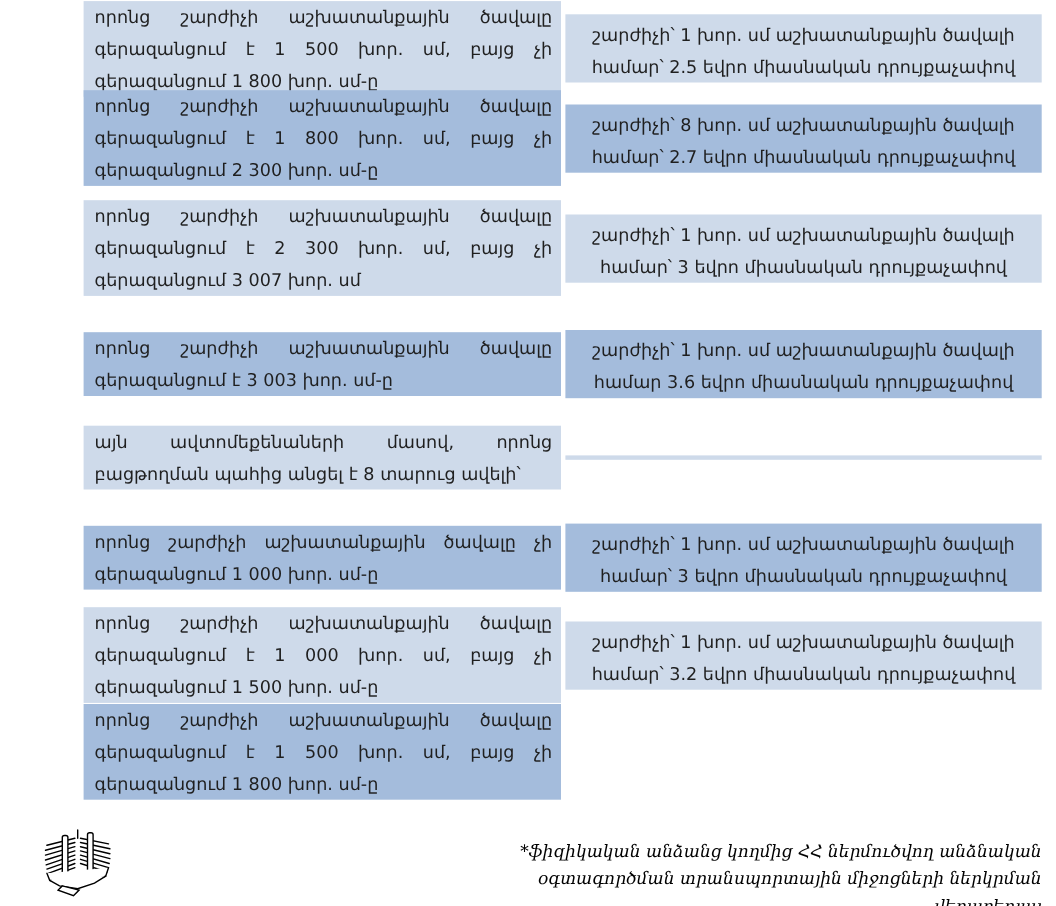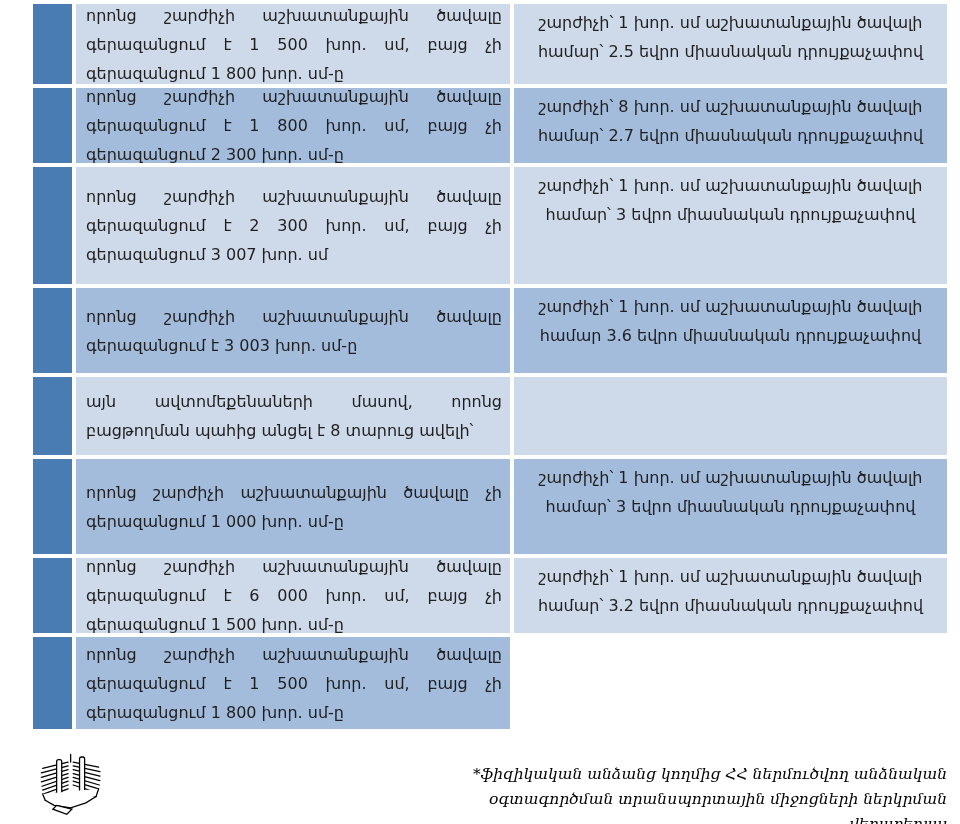--- a/index.html
+++ b/index.html
@@ -8,21 +8,21 @@
     font-family:"DejaVu Sans","Liberation Sans",sans-serif;
     -webkit-font-smoothing:antialiased;
   }
   .page{position:relative;width:960px;height:824px;overflow:hidden;background:#ffffff;}
 
   
   .tbl{
     position:absolute;left:33px;top:4px;width:914px;
     display:flex;flex-direction:column;gap:4px;
   }
-  .trow{display:flex;gap:4px;}
+  .trow{display:flex;gap:4px;align-items:center;}
   .trow:nth-child(1){height:80px;}
   .trow:nth-child(2){height:75px;}
   .trow:nth-child(3){height:117px;}
   .trow:nth-child(4){height:85px;}
   .trow:nth-child(5){height:78px;}
   .trow:nth-child(6){height:95px;}
   .trow:nth-child(7){height:75px;}
   .trow:nth-child(8){height:92px;}
 
   .marker{width:39px;flex:none;background:var(--left-col,#4a7cb4);}
@@ -108,21 +108,21 @@
       <div class="marker"></div>
       <div class="cond">
           <p>որոնց շարժիչի աշխատանքային ծավալը չի գերազանցում 1 000 խոր. սմ-ը</p>
         </div>
       <div class="rate">շարժիչի՝ 1 խոր. սմ աշխատանքային ծավալի համար՝ 3 եվրո միասնական դրույքաչափով</div>
     </div>
 
     <div class="trow light">
       <div class="marker"></div>
       <div class="cond">
-          <p>որոնց շարժիչի աշխատանքային ծավալը գերազանցում է 6 000 խոր. սմ, բայց չի գերազանցում 1 500 խոր. սմ-ը</p>
+          <p>որոնց շարժիչի աշխատանքային ծավալը գերազանցում է 1 000 խոր. սմ, բայց չի գերազանցում 1 500 խոր. սմ-ը</p>
         </div>
       <div class="rate">շարժիչի՝ 1 խոր. սմ աշխատանքային ծավալի համար՝ 3.2 եվրո միասնական դրույքաչափով</div>
     </div>
 
     <div class="trow medium">
       <div class="marker"></div>
       <div class="cond">
           <p>որոնց շարժիչի աշխատանքային ծավալը գերազանցում է 1 500 խոր. սմ, բայց չի գերազանցում 1 800 խոր. սմ-ը</p>
         </div>
     </div>

